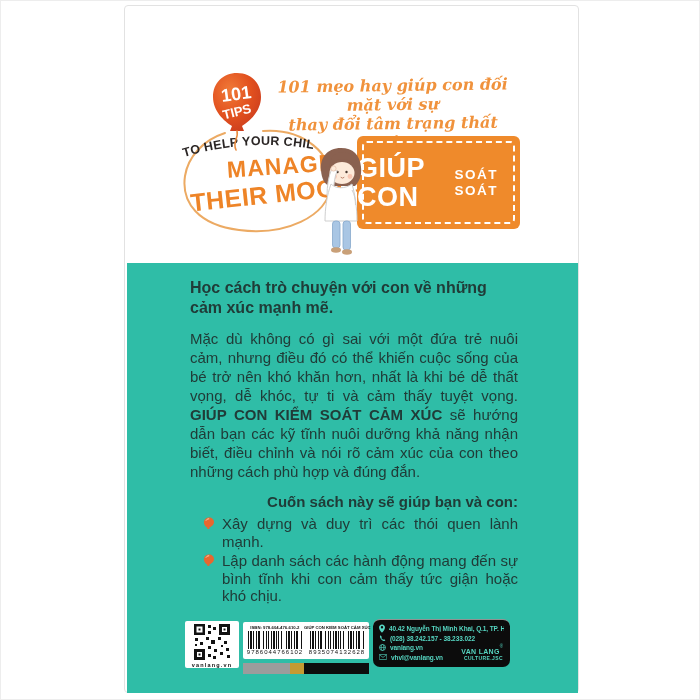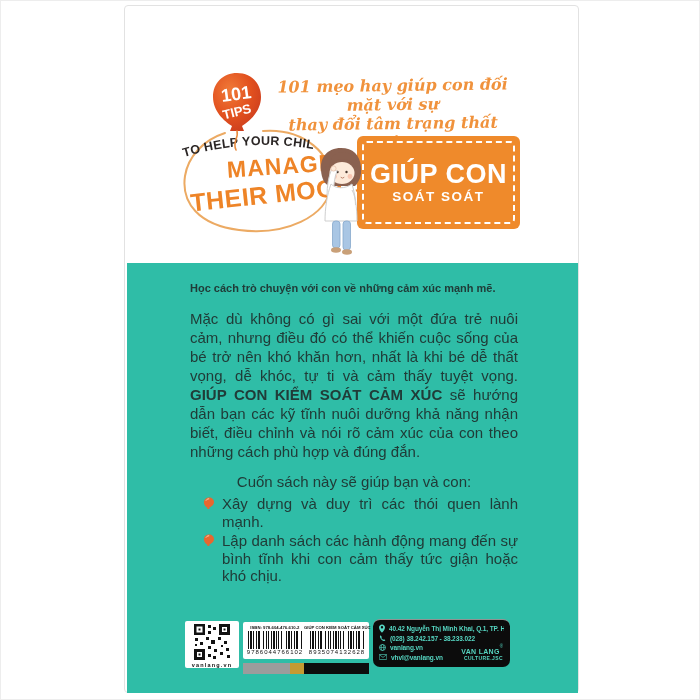--- a/index.html
+++ b/index.html
@@ -14,32 +14,32 @@
   .tagline{left:146px;top:70px;width:244px;text-align:center;
            font-family:"DejaVu Serif",serif;font-style:italic;font-weight:bold;
            color:#f0923c;font-size:16px;line-height:19px;transform:rotate(-0.8deg);z-index:3}
   .oval-svg{left:50px;top:118px;width:182px;height:120px;z-index:1}
   .arc-svg{left:56px;top:126px;width:140px;height:32px;z-index:3}
   .manage{left:54px;top:147px;width:204px;text-align:center;color:#ee8427;z-index:3}
   .manage .l1{font-size:23px;font-weight:bold;letter-spacing:1px;transform:rotate(-4deg)}
   .manage .l2{font-size:25px;font-weight:bold;letter-spacing:.5px;transform:rotate(-6deg);margin-top:-1px}
   .balloon-svg{left:82px;top:64px;width:60px;height:84px;z-index:4}
   .badge{left:232px;top:130px;width:163px;height:93px;background:#ef8a2b;border-radius:6px;z-index:4;
-         display:flex;flex-direction:column;align-items:center;justify-content:center;color:#fff}
+         display:flex;flex-direction:row;align-items:center;justify-content:center;color:#fff}
   .badge::before{content:"";position:absolute;inset:5px;border:2px dashed #fff;border-radius:5px}
   .badge .b1,.badge .b3{font-size:27px;font-weight:bold;letter-spacing:.5px;line-height:29px}
   .badge .b2{font-size:13.5px;font-weight:bold;letter-spacing:1.5px;line-height:16px}
   .child-svg{left:190px;top:140px;width:52px;height:112px;z-index:6}
 
   
   .teal{position:absolute;left:2px;top:257px;width:451px;height:430px;background:#2fbda7}
   .blurb{padding:15px 60px 0 63px;color:#203c38;font-size:15px;line-height:19px;text-align:justify}
-  .blurb h2{font-size:11px;line-height:20px;margin:0 0 11px;text-align:left}
+  .blurb h2{font-size:16px;line-height:20px;margin:0 0 11px;text-align:left}
   .blurb p{margin:0 0 11px}
-  .blurb .intro{font-weight:normal;margin:1px 0 4px;text-align:center}
+  .blurb .intro{font-weight:bold;margin:1px 0 4px;text-align:right}
   .blurb ul{list-style:none;margin:0;padding:0 0 0 13px}
   .blurb li{display:flex;gap:7px;line-height:17.5px;margin-bottom:2px;text-align:justify}
   .blurb li .bullet{flex:0 0 auto;margin-top:2px}
 
   
   .qr-box{left:58px;top:358px;width:54px;height:47px;background:#fff;border-radius:2px;
           display:flex;flex-direction:column;align-items:center;padding-top:2px;box-sizing:border-box}
   .qr-caption{font-size:5.5px;letter-spacing:1.2px;color:#111;margin-top:1px;font-weight:bold}
   .bc-box{left:116px;top:359px;width:126px;height:37px;background:#fff;border-radius:2px;
           display:flex;justify-content:space-between;padding:2px 4px;box-sizing:border-box}

